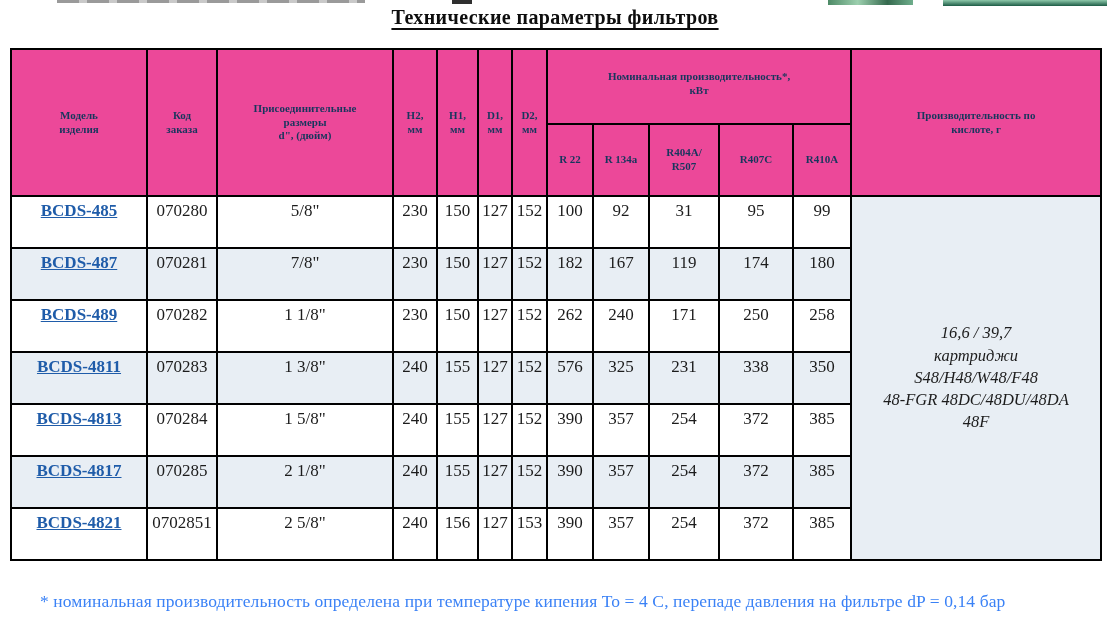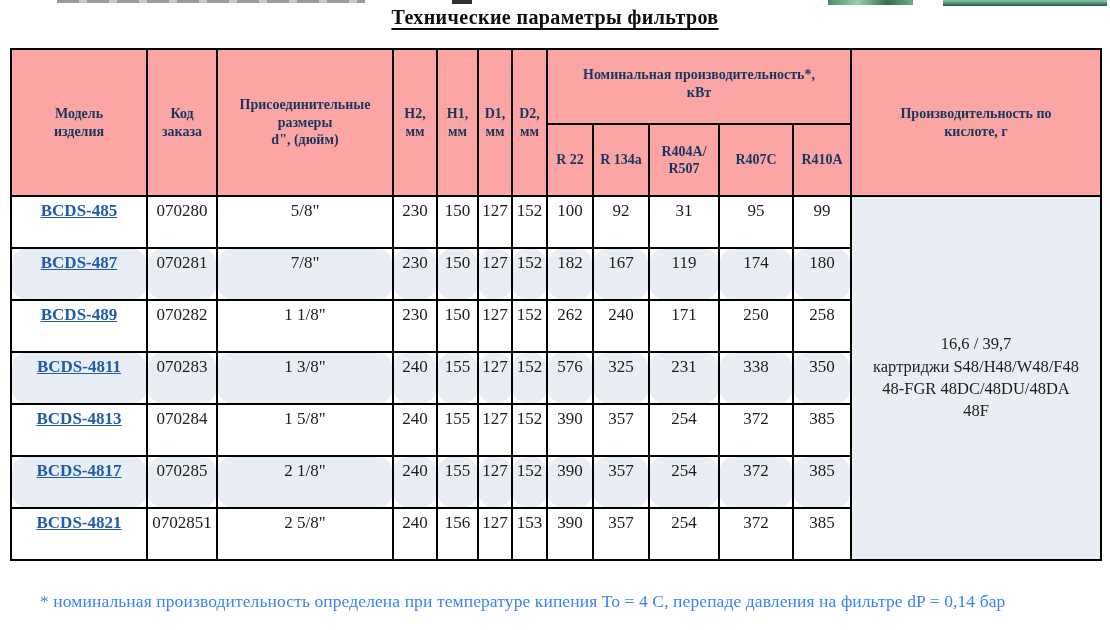--- a/index.html
+++ b/index.html
@@ -47,53 +47,54 @@
     border-collapse: collapse;
     table-layout: fixed;
   }
   table.filters th, table.filters td {
     border: 2px solid #000000;
     text-align: center;
     white-space: pre-line;
     overflow: hidden;
   }
   table.filters th {
-    background: #fca5a5;
+    background: #ec4899;
     color: #17365d;
-    font-size: 14px;
+    font-size: 11px;
     font-weight: bold;
     vertical-align: middle;
     line-height: 1.25;
   }
   thead tr.head-top th { height: 75px; }
   thead tr.head-sub th { height: 72px; }
   th.nominal-header { vertical-align: middle; padding-bottom: 6px; }
   th.acid-header { font-size: 17px; margin-top: 47px; }
   tbody td {
     height: 52px;
     font-size: 17px;
     color: #1c1c1c;
     vertical-align: top;
     padding-top: 3px;
     background: #ffffff;
     line-height: 1.3;
   }
-  tbody tr.alt td { background: #e8eef4; border-radius: 17px; }
+  tbody tr.alt td { background: #e8eef4; }
   tbody td.model-cell {
     font-weight: bold;
     color: #1f5ca9;
     text-decoration: underline;
   }
   tbody td.acid-cell {
     background: #e8eef4 !important;
     vertical-align: middle;
     font-size: 16.5px;
     line-height: 1.35;
     padding: 0 20px;
     color: #1c1c1c;
+    font-style: italic;
   }
   
   .footnote {
     position: absolute; left: 40px; top: 591px;
     font-size: 17.5px;
     color: #3b82f6;
     letter-spacing: 0.1px;
   }
 </style>
 </head>

